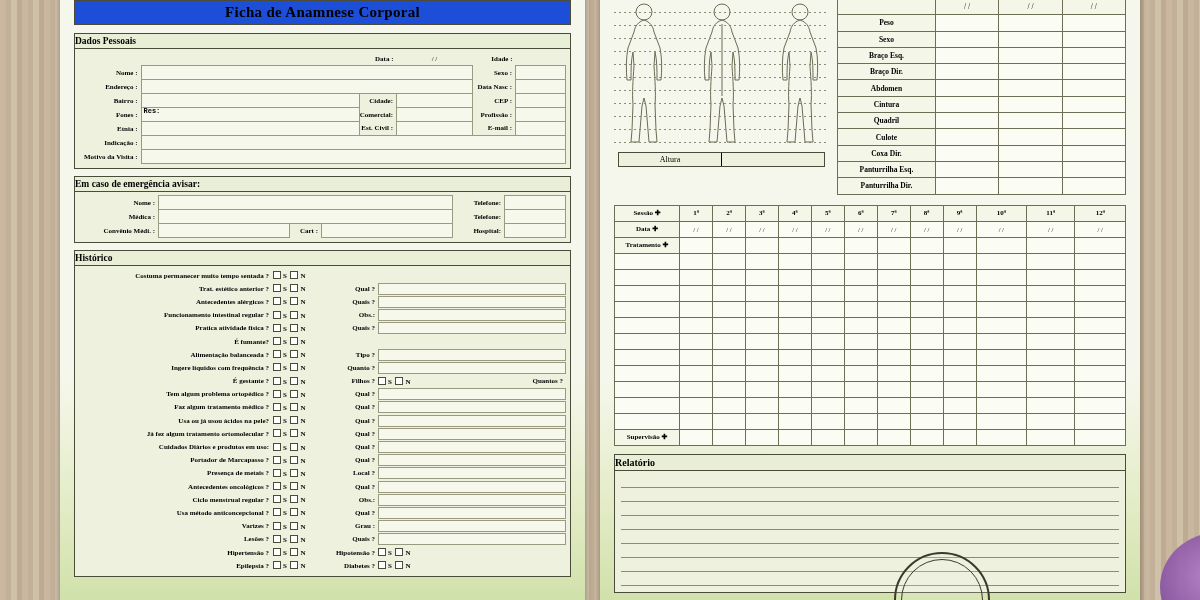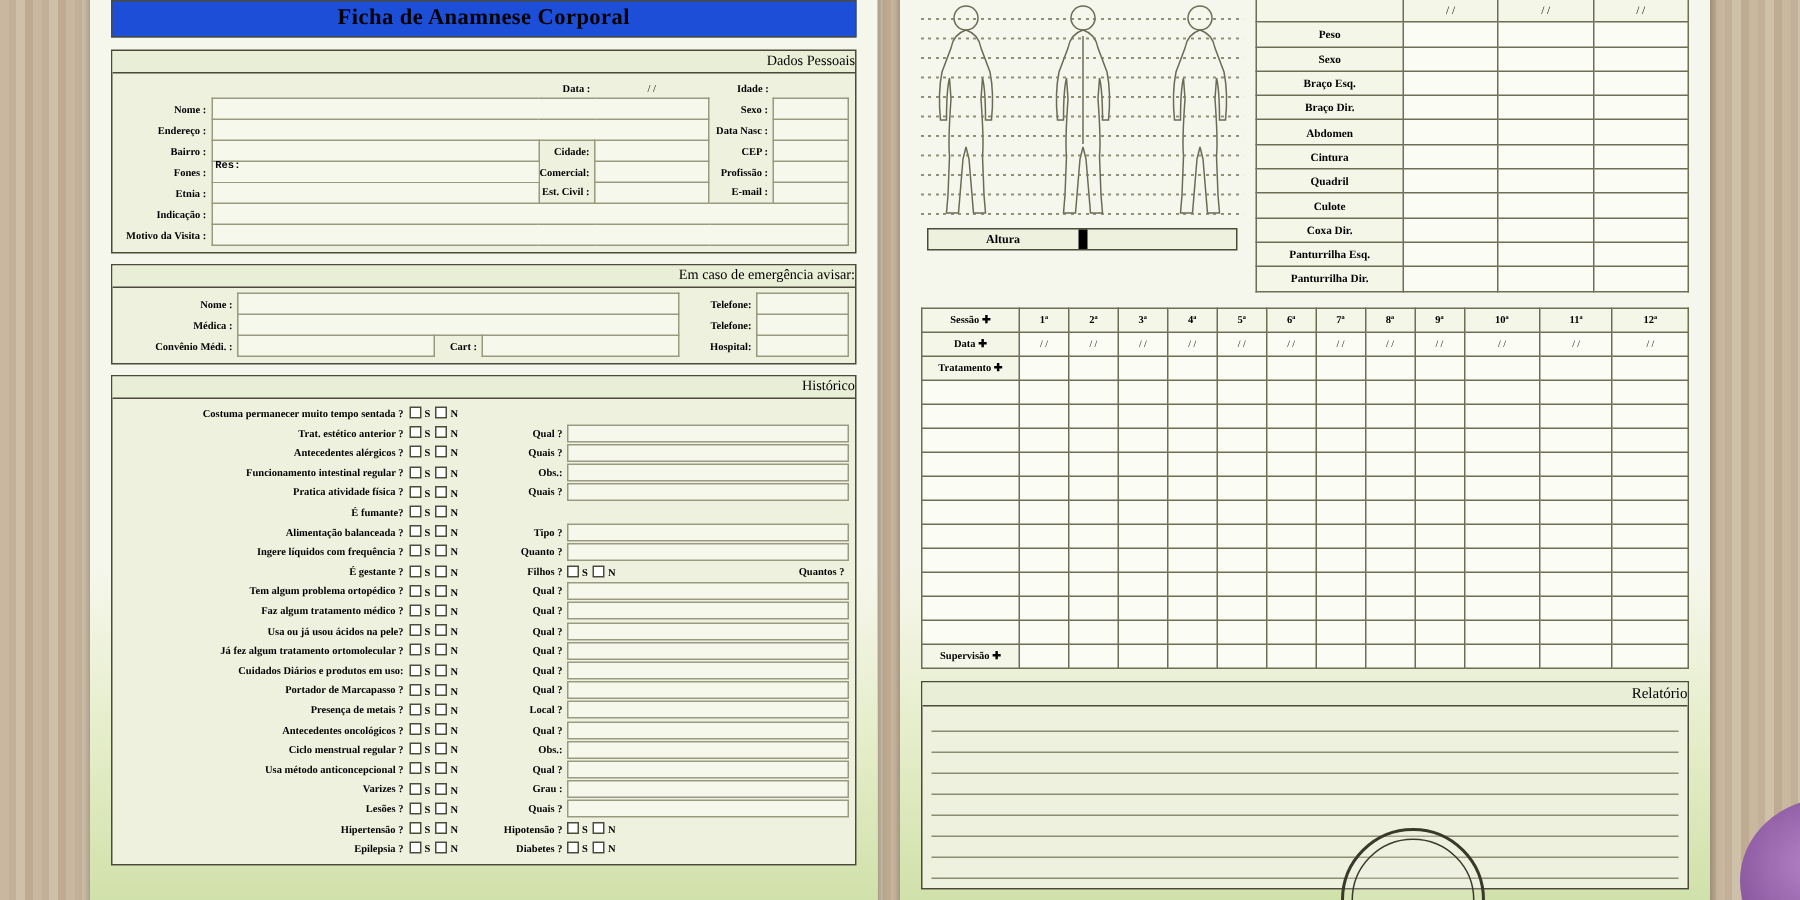--- a/index.html
+++ b/index.html
@@ -33,21 +33,21 @@
 
   .title-box{
     border:1px solid #4b4b3a;background:#1d4ed8;
     text-align:center;font-weight:bold;font-size:15px;padding:3px 0;margin:2px 0 8px 0;
     letter-spacing:.3px;
   }
   .sec{
     border:1px solid #4b4b3a;background:#eef1de;margin-bottom:7px;
   }
   .sec-head{
-    text-align:right;font-weight:normal;font-size:9.5px;border-bottom:1px solid #4b4b3a;
+    text-align:left;font-weight:bold;font-size:9.5px;border-bottom:1px solid #4b4b3a;
     padding:2px 0;background:#e9eed6;
   }
   .sec-body{padding:3px 4px 4px 4px;}
 
   table{border-collapse:collapse;width:100%;}
   td,th{font-size:7px;padding:0;}
   .lbl{text-align:right;padding-right:3px;font-weight:bold;font-size:7px;white-space:nowrap;}
   .fld{border-bottom:1px solid #8c8c74;height:11px;font-family:Liberation Mono, monospace;}
 
   
@@ -66,21 +66,21 @@
   .body-fig{position:relative;height:170px;}
   .figwrap{display:flex;justify-content:center;gap:26px;align-items:flex-end;height:150px;}
   .dots{position:absolute;left:0;right:0;top:14px;bottom:22px;
     background-image:repeating-linear-gradient(to bottom, #7b7b63 0px,#7b7b63 1px, transparent 1px, transparent 13px);
     background-size:100% 13px;
     -webkit-mask-image:repeating-linear-gradient(90deg,#000 0 2px,transparent 2px 5px);
             mask-image:repeating-linear-gradient(90deg,#000 0 2px,transparent 2px 5px);
     opacity:.85;
   }
   .altura{border:1px solid #4b4b3a;display:flex;width:205px;margin:4px auto 0 auto;background:#eef1de;}
-  .altura .a-l{flex:1;text-align:center;font-weight:bold;font-size:8px;padding:2px 0;border-right:6px solid #000000;}
+  .altura .a-l{flex:1;text-align:center;font-weight:normal;font-size:8px;padding:2px 0;border-right:1px solid #000000;}
   .altura .a-v{flex:1;}
 
   .meas{border:1px solid #4b4b3a;border-collapse:collapse;width:100%;background:#f4f6e8;}
   .meas td{border:1px solid #6e6e56;height:15.3px;font-size:7.5px;text-align:center;font-weight:bold;}
   .meas td.val{background:#fbfcf3;font-weight:normal;}
   .meas td.name{width:34%;}
 
   .sess{border:1px solid #4b4b3a;border-collapse:collapse;width:100%;background:#f4f6e8;}
   .sess td{border:1px solid #6e6e56;height:15px;font-size:7px;text-align:center;font-weight:bold;}
   .sess td.blank{background:#fbfcf3;font-weight:normal;}

